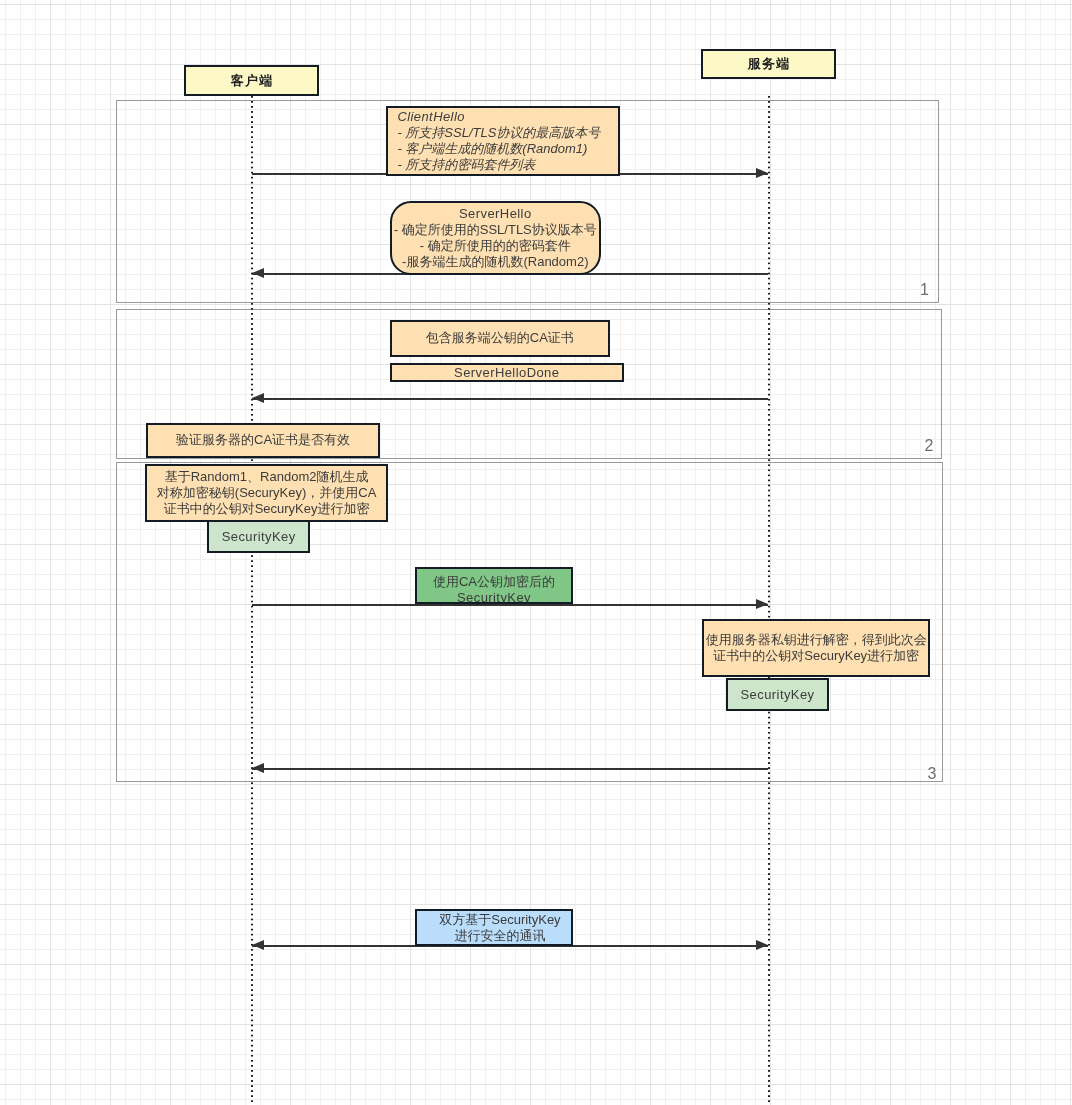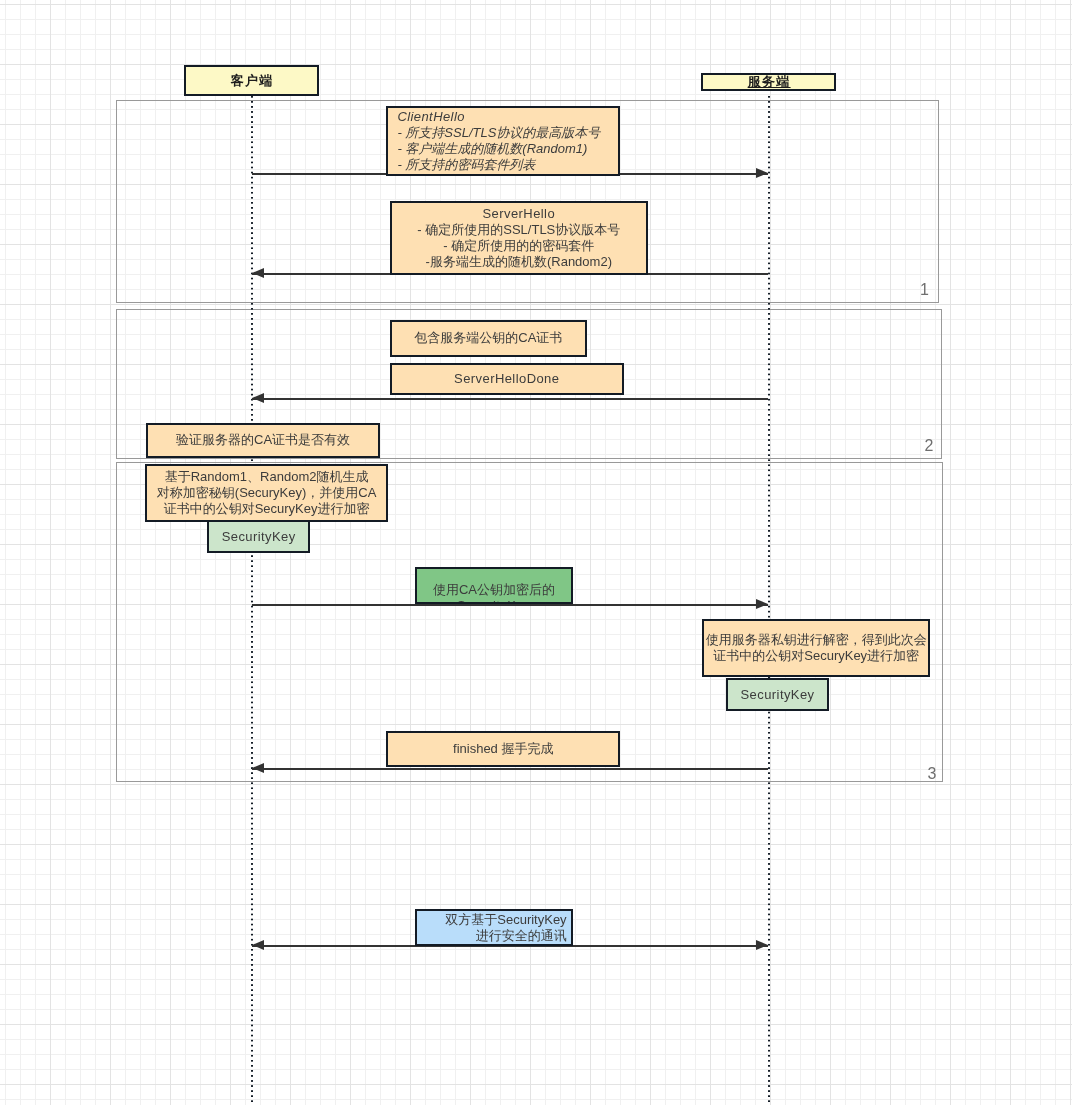--- a/index.html
+++ b/index.html
@@ -70,44 +70,44 @@
   <div class="arrowhead left" style="left:252.0px;top:393.1px;"></div>
   <div class="msg" style="left:252.0px;top:603.8px;width:515.8px;"></div>
   <div class="arrowhead right" style="left:755.7px;top:599.1px;"></div>
   <div class="msg" style="left:252.0px;top:767.8px;width:515.8px;"></div>
   <div class="arrowhead left" style="left:252.0px;top:763.1px;"></div>
   <div class="msg" style="left:252.0px;top:944.5999999999999px;width:515.8px;"></div>
   <div class="arrowhead right" style="left:755.7px;top:939.9px;"></div>
   <div class="arrowhead left" style="left:252.0px;top:939.9px;"></div>
 
   <div class="actor" style="left:184px;top:65px;width:135px;height:31px;">客户端</div>
-  <div class="actor" style="left:701px;top:73px;width:135px;height:18px;text-decoration:underline;">服务端</div>
+  <div class="actor" style="left:701px;top:49px;width:135px;height:30px;">服务端</div>
 
   <div class="note l fill-orange" style="left:385.6px;top:105.7px;width:234.2px;height:70.1px;">
     <div class="note-text" style="left:0px;top:0px;">
       <div class="latin">ClientHello</div>
       <div>- 所支持SSL/TLS协议的最高版本号</div>
       <div>- 客户端生成的随机数(Random1)</div>
       <div>- 所支持的密码套件列表</div>
     </div>
   </div>
-  <div class="note c fill-orange" style="left:389.8px;top:200.8px;width:258px;height:74.3px;">
+  <div class="note c fill-orange" style="left:389.8px;top:200.8px;width:211px;height:74.3px;border-radius:21px;">
     <div class="note-text" style="left:0px;top:0px;">
       <div class="latin">ServerHello</div>
       <div>- 确定所使用的SSL/TLS协议版本号</div>
       <div>- 确定所使用的的密码套件</div>
       <div>-服务端生成的随机数(Random2)</div>
     </div>
   </div>
-  <div class="note c fill-orange" style="left:389.8px;top:319.8px;width:197px;height:37.1px;">
+  <div class="note c fill-orange" style="left:389.8px;top:319.8px;width:220px;height:37.1px;">
     <div class="note-text" style="left:0px;top:0px;">
       <div>包含服务端公钥的CA证书</div>
     </div>
   </div>
-  <div class="note c fill-orange" style="left:389.8px;top:362.9px;width:233.9px;height:32px;">
+  <div class="note c fill-orange" style="left:389.8px;top:362.9px;width:233.9px;height:19px;">
     <div class="note-text" style="left:0px;top:0px;">
       <div class="latin">ServerHelloDone</div>
     </div>
   </div>
   <div class="note c fill-orange" style="left:146.1px;top:422.6px;width:233.9px;height:35.4px;">
     <div class="note-text" style="left:0px;top:0px;">
       <div>验证服务器的CA证书是否有效</div>
     </div>
   </div>
   <div class="note c fill-orange" style="left:145.1px;top:464.1px;width:243.0px;height:57.7px;">
@@ -116,40 +116,35 @@
       <div>对称加密秘钥(SecuryKey)，并使用CA</div>
       <div>证书中的公钥对SecuryKey进行加密</div>
     </div>
   </div>
   <div class="note c fill-green-light" style="left:207.3px;top:520.2px;width:102.7px;height:32.7px;">
     <div class="note-text" style="left:0px;top:0px;">
       <div class="latin">SecurityKey</div>
     </div>
   </div>
   <div class="note c fill-green-strong" style="left:415.2px;top:567.0px;width:157.6px;height:37.1px;">
-    <div class="note-text" style="left:0px;top:12px;">
+    <div class="note-text" style="left:0px;top:4px;">
       <div>使用CA公钥加密后的</div>
       <div class="latin">SecurityKey</div>
     </div>
   </div>
   <div class="note c fill-orange" style="left:668.2px;top:618.9px;width:228px;height:58.0px;margin-left:34px;">
     <div class="note-text" style="left:0px;top:0px;">
       <div>使用服务器私钥进行解密，得到此次会</div>
       <div>证书中的公钥对SecuryKey进行加密</div>
     </div>
   </div>
   <div class="note c fill-green-light" style="left:726.2px;top:678.4px;width:102.7px;height:33.0px;">
     <div class="note-text" style="left:0px;top:0px;">
       <div class="latin">SecurityKey</div>
     </div>
   </div>
-  <div class="note c fill-orange" style="left:386.3px;top:731.0px;width:233.9px;height:36.2px;">
-    <div class="note-text" style="left:0px;top:0px;">
-      <div>finished 握手完成</div>
-    </div>
-  </div>
   <div class="note c fill-blue" style="left:415.2px;top:909.0px;width:157.5px;height:37.4px;">
-    <div class="note-text" style="left:12px;top:0px;text-align:right;">
+    <div class="note-text" style="left:6px;top:0px;">
       <div>双方基于SecurityKey</div>
       <div>进行安全的通讯</div>
     </div>
   </div>
 </div>
 
 </body></html>

